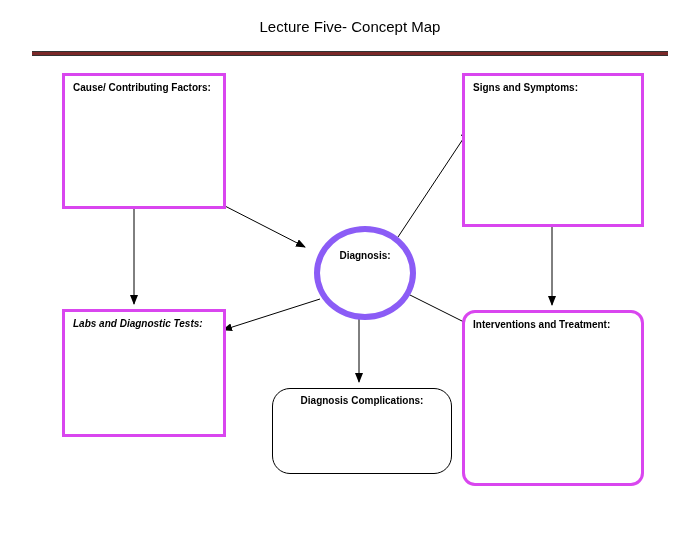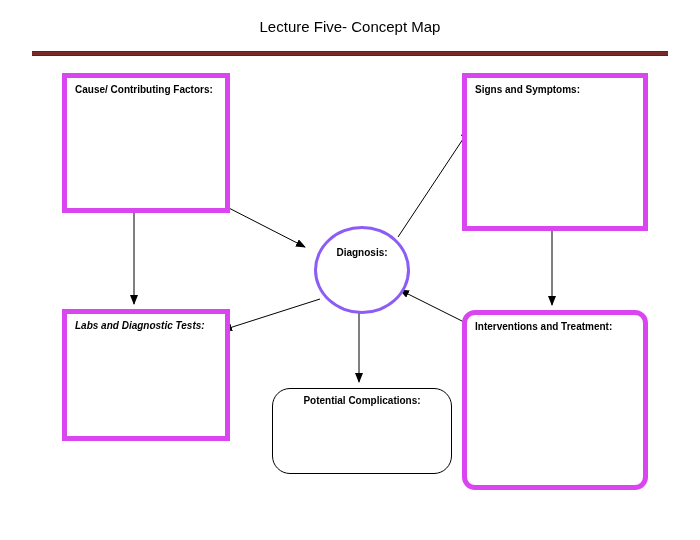--- a/index.html
+++ b/index.html
@@ -19,31 +19,31 @@
     }
     .divider {
       height: 3px;
       background: #7a2828;
       margin: 0 32px;
       border-top: 1px solid #333;
       border-bottom: 1px solid #333;
     }
     .box {
       position: absolute;
-      border: 5px solid #d946ef;
+      border: 3px solid #d946ef;
       background: white;
     }
     .box-label {
       font-size: 10px;
       font-weight: bold;
       padding: 6px 8px;
     }
     .circle {
       position: absolute;
-      border: 3px solid #8b5cf6;
+      border: 6px solid #8b5cf6;
       border-radius: 50%;
       background: white;
     }
     .circle-label {
       font-size: 10px;
       font-weight: bold;
       text-align: center;
       padding-top: 18px;
     }
     .rounded-box {
@@ -96,14 +96,14 @@
 
 <div class="box" style="left:62px; top:309px; width:158px; height:122px;font-style:italic;">
   <div class="box-label">Labs and Diagnostic Tests:</div>
 </div>
 
 <div class="box" style="left:462px; top:310px; width:176px; height:170px;border-radius:13px;">
   <div class="box-label">Interventions and Treatment:</div>
 </div>
 
 <div class="rounded-box" style="left:272px; top:388px; width:178px; height:84px;">
-  <div class="box-label" style="text-align:center;">Potential Complications:</div>
+  <div class="box-label" style="text-align:center;">Diagnosis Complications:</div>
 </div>
 
 </body></html>

